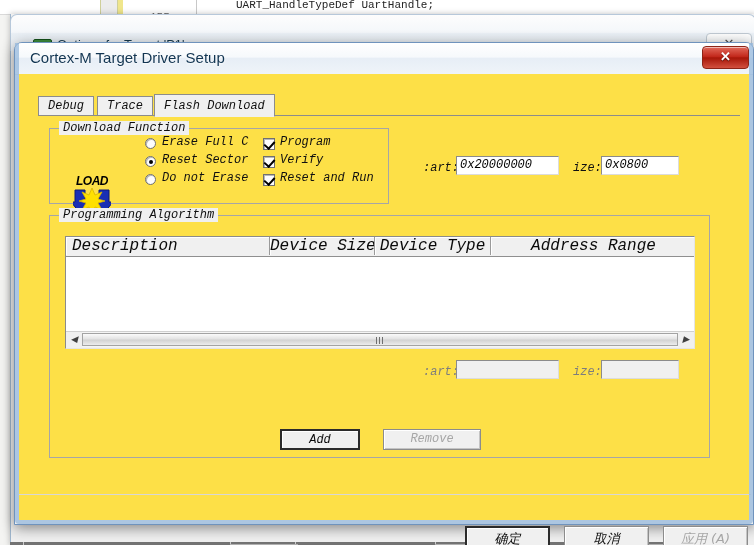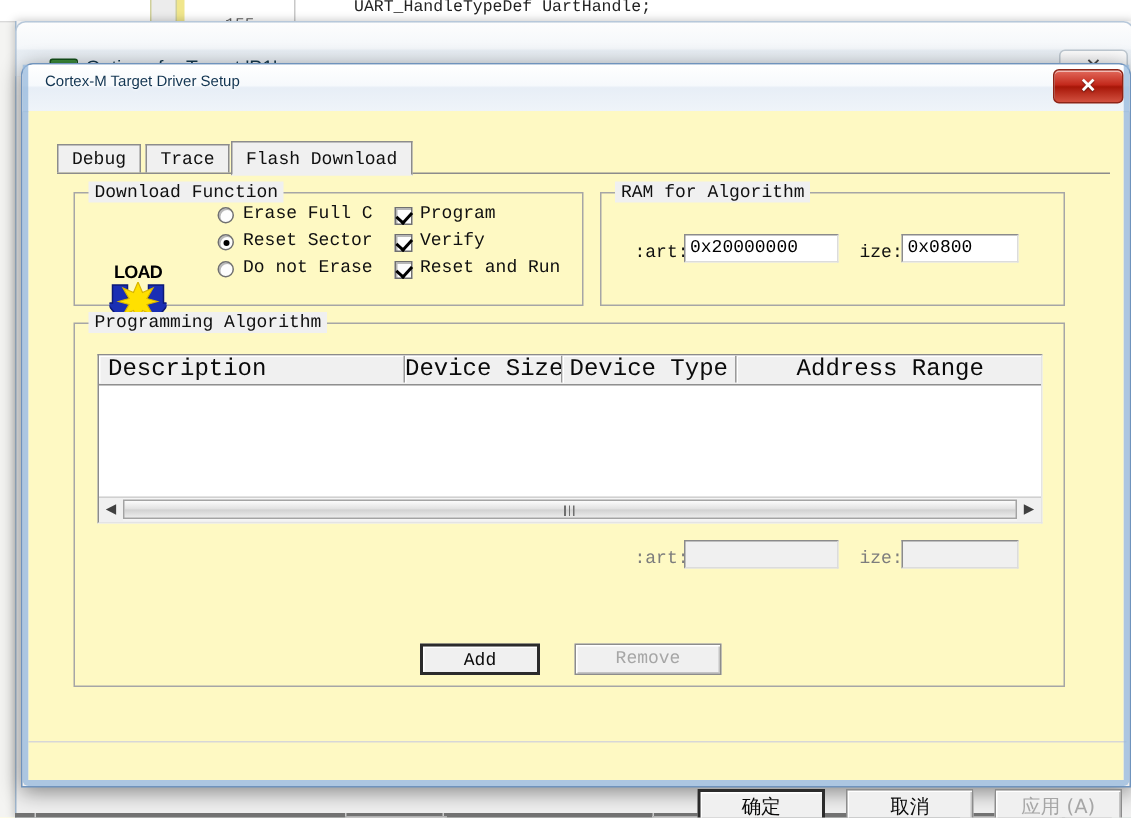--- a/index.html
+++ b/index.html
@@ -74,34 +74,35 @@
     border-bottom-left-radius:4px;border-bottom-right-radius:4px;
     box-sizing:border-box;pointer-events:none;
   }
   .dlg-title{
     position:absolute;left:0;top:0;right:0;height:31px;
     background:linear-gradient(to bottom,#ffffff 0%,#f6f9fc 45%,#e7eef6 50%,#eff4f9 100%);
     border-top-left-radius:7px;border-top-right-radius:7px;
     border-bottom:1px solid #cdd9e5;
   }
   .dlg-title-text{
-    position:absolute;left:15px;top:6px;font-size:10px;color:#123552;
+    position:absolute;left:15px;top:6px;font-size:15px;color:#123552;
     text-shadow:0 1px 2px rgba(255,255,255,.95);white-space:nowrap;
   }
   .dlg-close{
     position:absolute;right:4px;top:3px;width:45px;height:21px;
     background:linear-gradient(to bottom,#e26a5c 0%,#c3291c 45%,#a71608 52%,#d2503f 100%);
     border:1px solid #8d2417;border-radius:4px;
     box-shadow:inset 0 1px 0 rgba(255,255,255,.55);
     color:#ffffff;font-size:13px;line-height:20px;text-align:center;font-weight:bold;
     text-shadow:0 1px 1px rgba(0,0,0,.5);
   }
   .dlg-body{
     position:absolute;left:4px;top:31px;right:4px;bottom:4px;
-    background:#fef9c3;
+    background:#fde047;
+    font-style:italic;
   }
 
   
   .tabstrip{position:absolute;left:19px;top:20px;height:22px;}
   .tab{
     position:absolute;top:2px;height:19px;padding:0 9px;
     background:#f0f0f0;border:1px solid #8c8c8c;border-bottom:none;
     font-family:"Liberation Mono",monospace;font-size:12px;color:#101010;
     line-height:19px;white-space:nowrap;box-sizing:border-box;
   }
@@ -296,23 +297,20 @@
     </div>
     <div class="opt mono" style="left:244px;top:80px;">
       <span class="chk on"></span>
       <span class="opt-label">Verify</span>
     </div>
     <div class="opt mono" style="left:244px;top:98px;">
       <span class="chk on"></span>
       <span class="opt-label">Reset and Run</span>
     </div>
 
-    <div class="group" style="left:381px;top:54px;width:310px;height:76px;">
-      <div class="group-cap mono">RAM for Algorithm</div>
-    </div>
     <div class="flabel mono" style="left:404px;top:87px;">:art:</div>
     <div class="field" style="left:437px;top:82px;width:103px;height:19px;">0x20000000</div>
     <div class="flabel mono" style="left:554px;top:87px;">ize:</div>
     <div class="field" style="left:582px;top:82px;width:78px;height:19px;">0x0800</div>
 
     <div class="group" style="left:30px;top:141px;width:661px;height:243px;">
       <div class="group-cap mono">Programming Algorithm</div>
     </div>
 
     <div class="listbox" style="left:46px;top:162px;width:630px;height:113px;">

